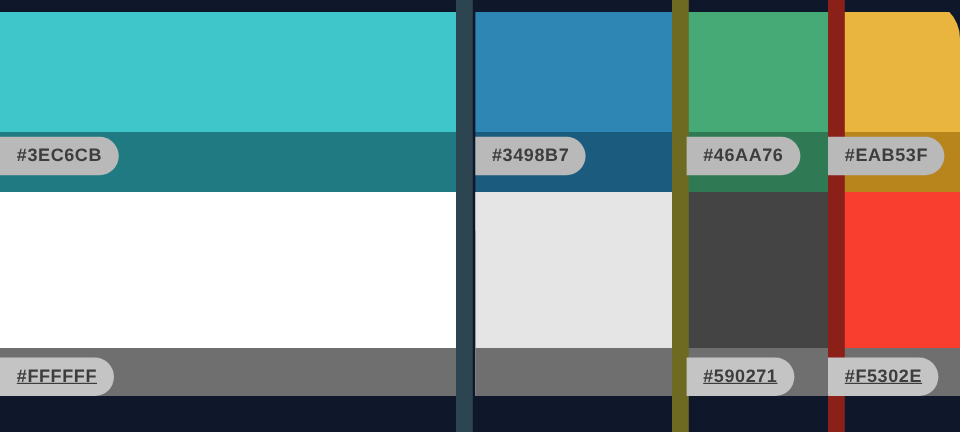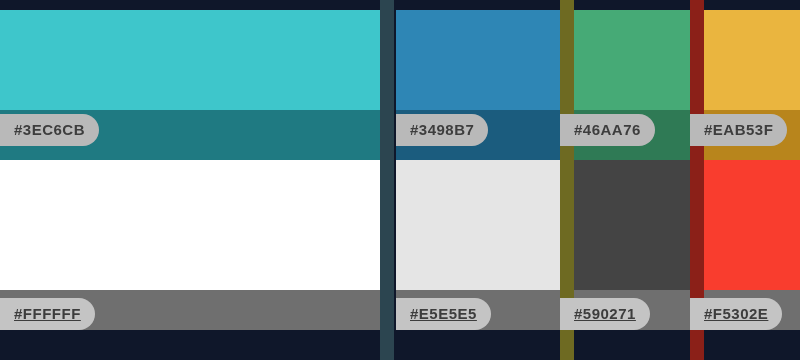--- a/index.html
+++ b/index.html
@@ -138,38 +138,37 @@
       <div class="block-top">
         <div class="fill-primary" style="background: rgb(46, 134, 181);"></div>
         <div class="fill-shade" style="background: rgb(27, 92, 126);"></div>
       </div>
       <div class="chrome-band upper"></div>
       <div class="block-bottom">
         <div class="fill-solid" style="background: rgb(229, 229, 229);"></div>
       </div>
       <div class="chrome-band lower"></div>
       <div class="hex-label on-top">#3498B7</div>
-      <div class="hex-label on-bottom">#E5E5E5</div>
     </div>
     <div class="seam" style="left: 380px; background: rgb(44, 69, 80);"></div>
-    <div class="swatch-column" style="left: 560px; width: 130px;">
+    <div class="swatch-column" style="left: 572px; width: 130px;">
       <div class="block-top">
         <div class="fill-primary" style="background: rgb(70, 170, 118);"></div>
         <div class="fill-shade" style="background: rgb(47, 122, 85);"></div>
       </div>
       <div class="chrome-band upper"></div>
       <div class="block-bottom">
         <div class="fill-solid" style="background: rgb(68, 68, 68);"></div>
       </div>
       <div class="chrome-band lower"></div>
       <div class="hex-label on-top">#46AA76</div>
       <div class="hex-label on-bottom">#590271</div>
     </div>
     <div class="seam" style="left: 560px; background: rgb(110, 106, 34);"></div>
-    <div class="swatch-column" style="left: 690px; width: 110px;">
+    <div class="swatch-column" style="left: 690px; width: 110px; border-radius: 32px;">
       <div class="block-top">
         <div class="fill-primary" style="background: rgb(234, 181, 63);"></div>
         <div class="fill-shade" style="background: rgb(184, 133, 28);"></div>
       </div>
       <div class="chrome-band upper"></div>
       <div class="block-bottom">
         <div class="fill-solid" style="background: rgb(249, 61, 46);"></div>
       </div>
       <div class="chrome-band lower"></div>
       <div class="hex-label on-top">#EAB53F</div>

